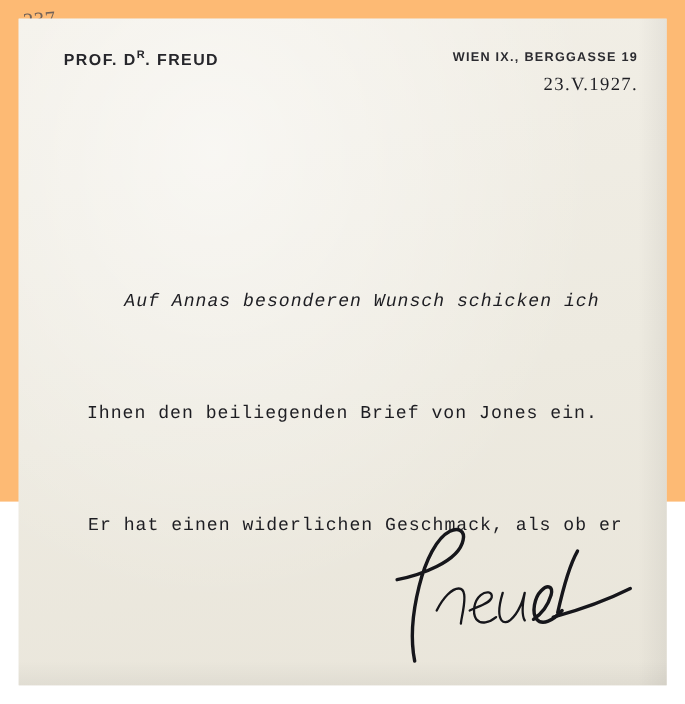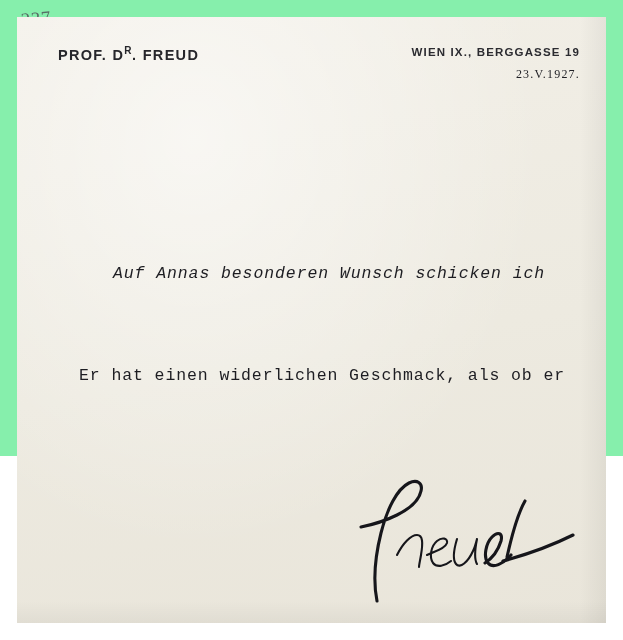--- a/index.html
+++ b/index.html
@@ -11,21 +11,21 @@
     height: 640px;
     background: #ffffff;
     font-family: "Liberation Sans", sans-serif;
     overflow: hidden;
   }
 
   .page {
     position: relative;
     width: 623px;
     height: 456px;
-    background: #86efac;
+    background: #fdba74;
   }
 
   
   .letter {
     position: absolute;
     left: 17px;
     top: 17px;
     width: 589px;
     height: 606px;
     background: #efece3;
@@ -96,21 +96,21 @@
     font-family: "Liberation Sans", sans-serif;
   }
   .address-line {
     font-size: 11.5px;
     letter-spacing: 1.15px;
     color: #2b2b30;
     font-weight: 600;
   }
   .date-line {
     margin-top: 9px;
-    font-size: 12px;
+    font-size: 17px;
     letter-spacing: 1.2px;
     color: #1f1f24;
     font-family: "Liberation Serif", serif;
   }
 
   
   .body-text {
     position: absolute;
     left: 62px;
     top: 172px;
@@ -174,20 +174,21 @@
     <div class="letterhead">
       <div class="letterhead-left"><span>PROF. D</span><span class="sup">R</span><span>. FREUD</span></div>
       <div class="letterhead-right">
         <div class="address-line">WIEN IX., BERGGASSE 19</div>
         <div class="date-line">23.V.1927.</div>
       </div>
     </div>
 
     <div class="body-text">
       <span class="line indent">Auf Annas besonderen Wunsch schicken ich</span>
+      <span class="line">Ihnen den beiliegenden Brief von Jones ein.</span>
       <span class="line">Er hat einen widerlichen Geschmack, als ob er</span>
       
       
       
       
       
       
       
       
     </div>

